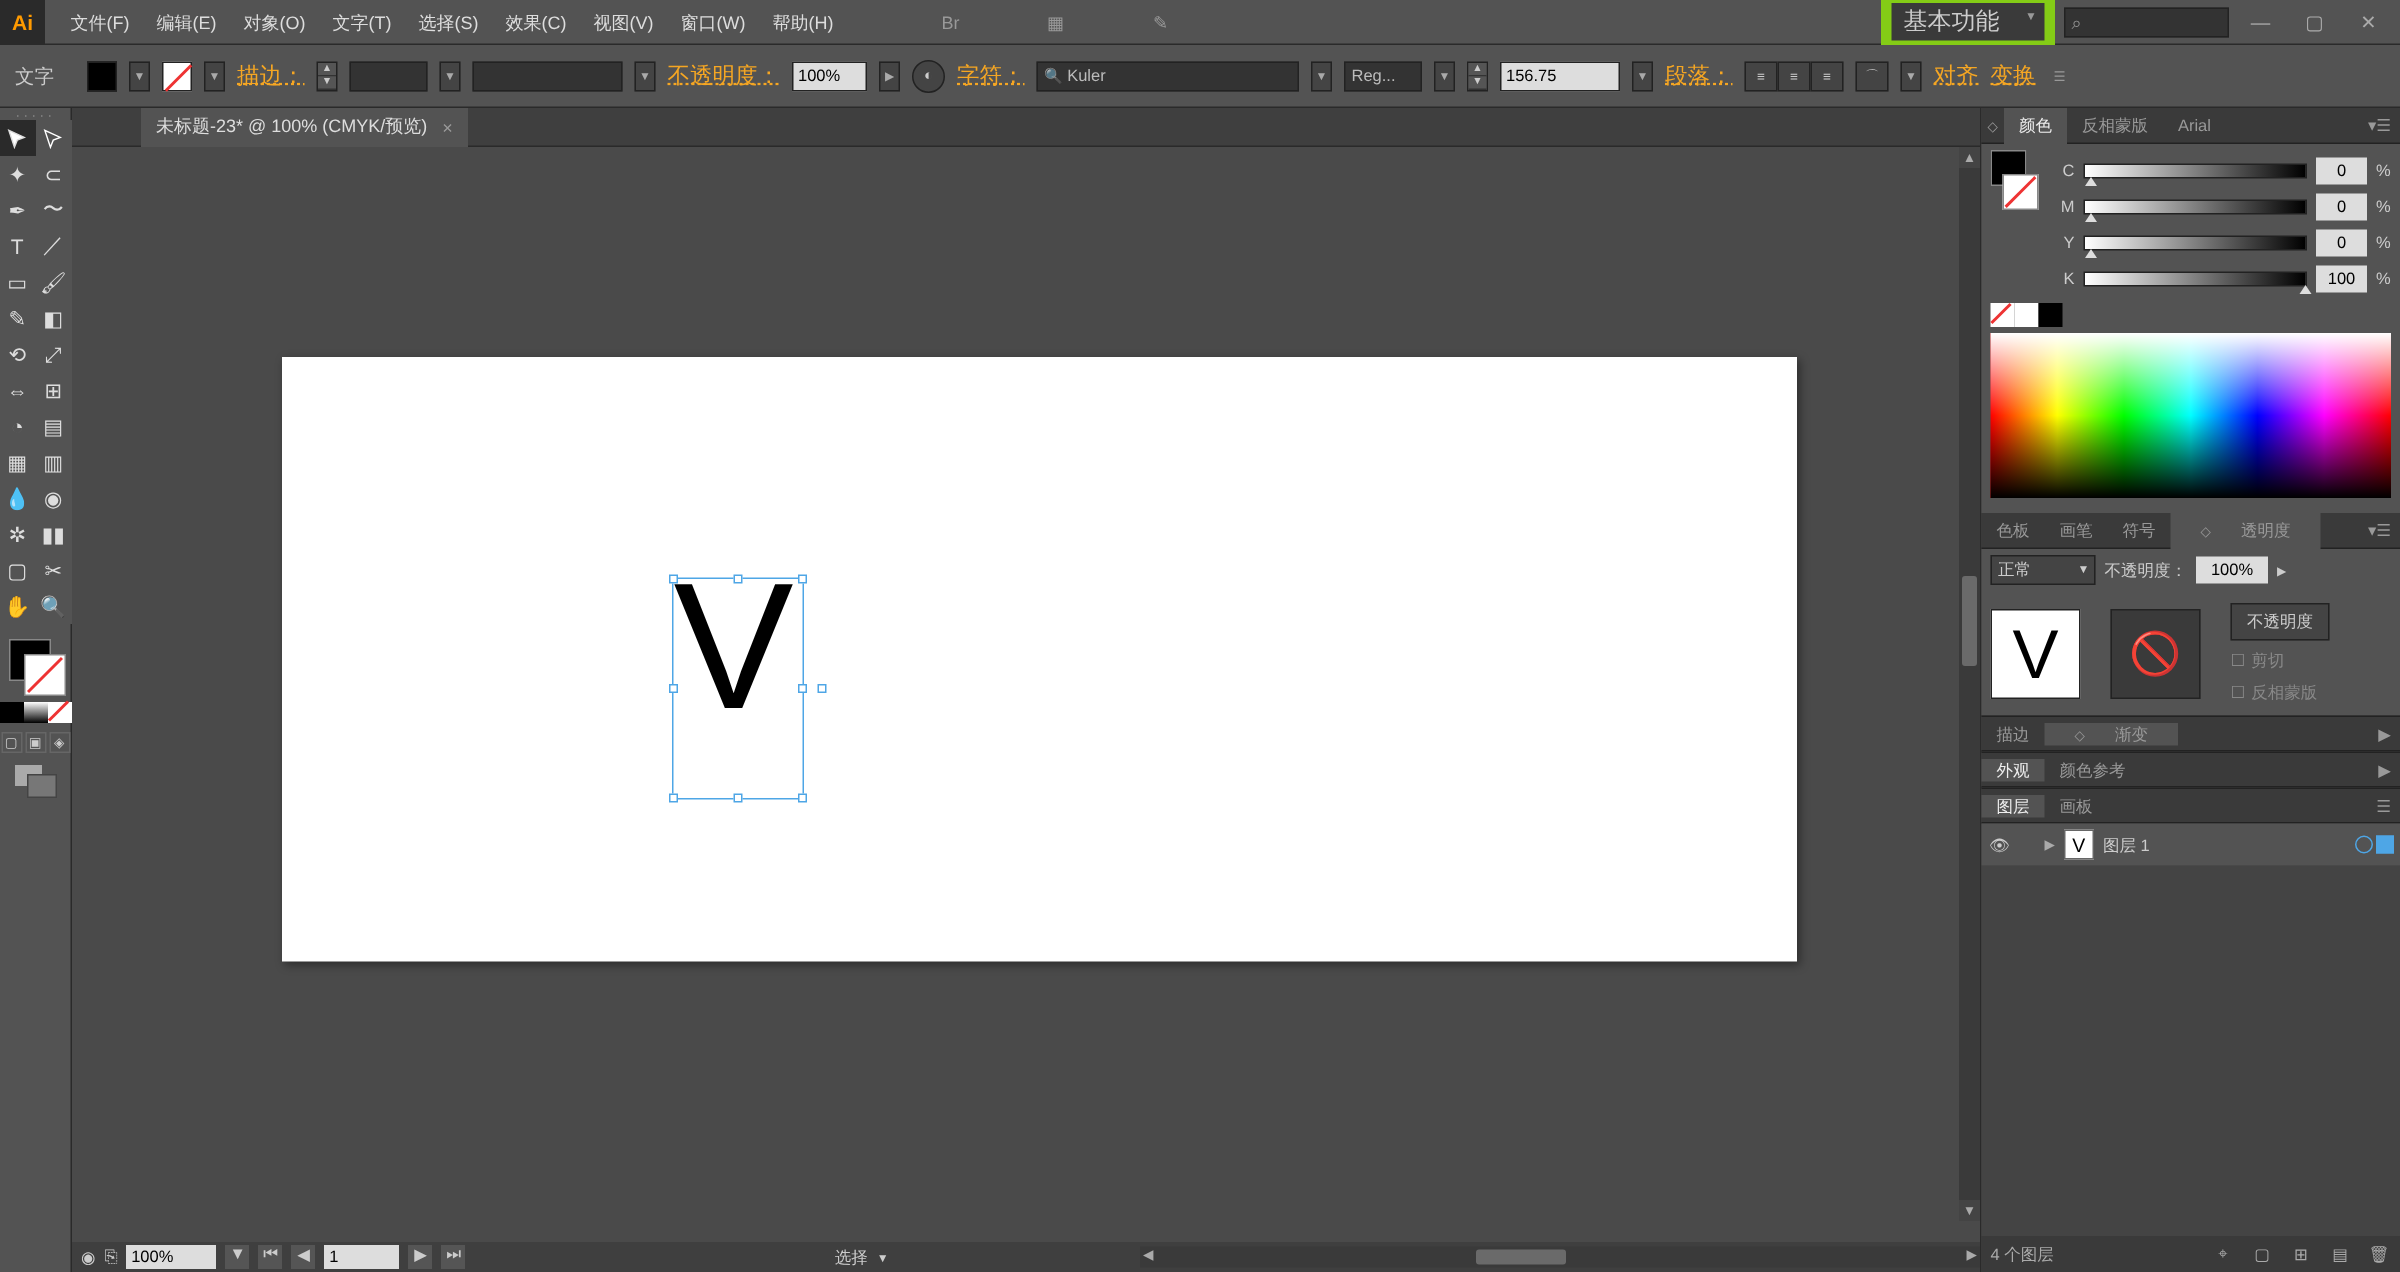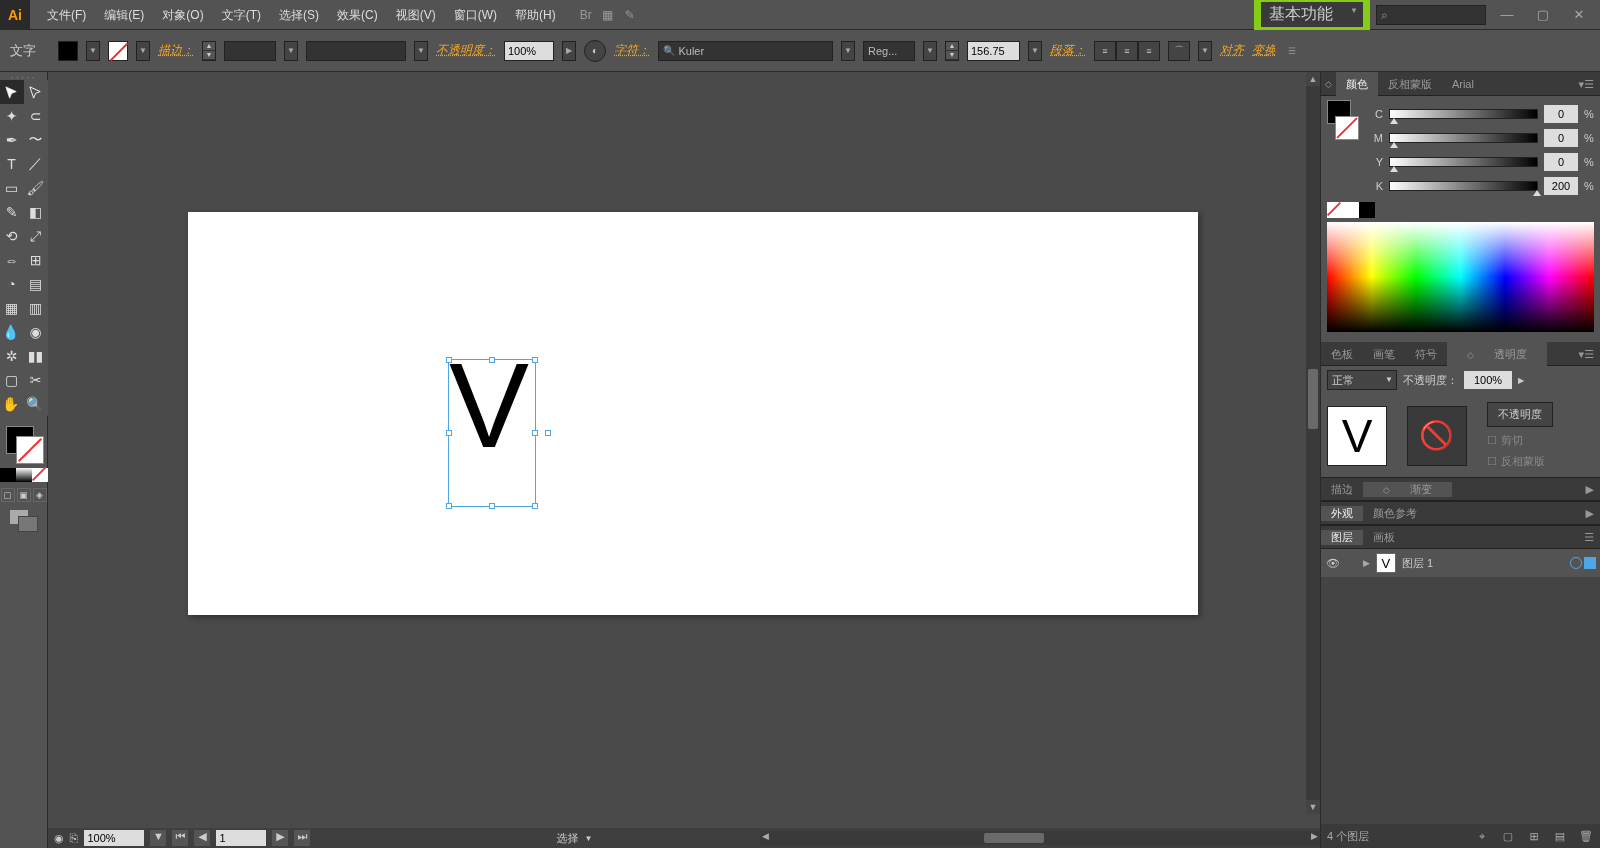--- a/index.html
+++ b/index.html
@@ -6,31 +6,31 @@
 body { width:1600px; height:848px; background:#4a4a4a; color:#ccc; overflow:hidden; position:relative; }
 .menubar { height:30px; background:#535353; display:flex; align-items:center; font-size:12px; border-bottom:1px solid #2a2a2a;}
 .ai-logo { width:30px; height:30px; background:#2a2a2a; color:#ff9a00; font-weight:bold; font-size:14px; display:flex; align-items:center; justify-content:center; margin-right:8px;}
 .menu-item { padding:0 9px; height:30px; line-height:30px; color:#ddd; cursor:default;}
 .menu-sep { width:10px;}
 .menubar-right { margin-left:auto; display:flex; align-items:center; gap:6px; padding-right:6px;}
 .workspace-dd { background:#3a3a3a; border:7px solid #84cc16; padding:2px 30px 2px 8px; font-size:16px; color:#ccc; position:relative;}
 .workspace-dd::after{content:"▼"; font-size:8px; position:absolute; right:5px; top:4px; color:#999;}
 .searchbox { width:110px; height:20px; background:#333; border:1px solid #222; display:flex; align-items:center; padding-left:4px;}
 .win-btn { width:30px; height:22px; display:flex; align-items:center; justify-content:center; color:#aaa; font-size:13px;}
-.small-ico { width:22px; height:22px; display:flex; align-items:center; justify-content:center; color:#999; font-size:12px;}
+.small-ico { width:22px; height:22px; display:flex; align-items:center; justify-content:center; color:#999; font-size:12px;margin-left:48px;}
 
 .optbar { height:42px; background:#535353; display:flex; align-items:center; padding:0 10px; gap:8px; font-size:11px; border-bottom:1px solid #2a2a2a; position:relative;}
 .optbar .lbl { color:#ccc; font-size:13px; margin-right:14px;}
 .swatch { width:20px; height:20px; border:1px solid #222;}
 .swatch.fill{background:#000;}
 .swatch.nostroke{background:#fff; position:relative;}
 .swatch.nostroke::after{content:""; position:absolute; left:-2px; top:9px; width:24px; height:2px; background:#e33; transform:rotate(-45deg);}
 .dd-tiny { width:14px; height:20px; background:#444; display:flex; align-items:center; justify-content:center; font-size:8px; color:#aaa; border:1px solid #222;}
-.opt-link { color:#f5a623; text-decoration:underline dotted; font-size:12px;font-style:italic;}
-.num-field { width:53px; height:20px; background:#ddd; border:1px solid #222; color:#000; font-size:11px; padding:0 3px; display:flex; align-items:center;}
+.opt-link { color:#f5a623; text-decoration:underline dotted; font-size:15px;}
+.num-field { width:80px; height:20px; background:#ddd; border:1px solid #222; color:#000; font-size:11px; padding:0 3px; display:flex; align-items:center;}
 .num-field.short{width:50px;}
 .stepper { width:14px; height:20px; display:flex; flex-direction:column; border:1px solid #222;}
 .stepper span{flex:1; background:#555; font-size:7px; display:flex; align-items:center; justify-content:center; border-bottom:1px solid #333;}
 .fld { height:20px; background:#333; border:1px solid #222; display:flex; align-items:center; padding:0 4px; font-size:11px; color:#bbb;} .fld.w160{width:175px;} .fld.w50{width:52px;}
 .fld.search::before{content:"🔍"; font-size:10px; margin-right:3px; opacity:.7;}
 .align-grp{display:flex; gap:0;}
 .align-btn{width:22px; height:20px; background:#444; border:1px solid #222; display:flex; align-items:center; justify-content:center; font-size:9px; color:#ccc;}
 .circ-btn{width:22px;height:22px;border:1px solid #222;border-radius:50%;background:#444;display:flex;align-items:center;justify-content:center;font-size:10px;color:#ccc;}
 
 .workspace { position:absolute; top:72px; left:0; right:0; bottom:0; display:flex;}
@@ -277,20 +277,26 @@
       </div>
     <div class="tb-screen">
         <div>▢</div>
         <div>▣</div>
         <div>◈</div>
       </div>
     <div class="tb-overlap"></div>
   </div>
 
   <div class="center">
+    <div class="doc-tabs">
+      <div class="doc-tab">
+        <span>未标题-23* @ 100% (CMYK/预览)</span>
+        <span class="x">×</span>
+      </div>
+    </div>
     <div class="canvas-wrap">
       <div class="artboard">
         <div class="text-sel">
           <span class="vchar">V</span>
           <div class="hnd h-tl"></div>
             <div class="hnd h-tc"></div>
             <div class="hnd h-tr"></div>
           <div class="hnd h-ml"></div>
             <div class="hnd h-mr"></div>
           <div class="hnd h-bl"></div>
@@ -361,21 +367,21 @@
               <div class="ptr" style="left:0"></div>
             </div>
             <div class="val">0</div>
             <span class="pct">%</span>
           </div>
         <div class="color-row">
             <span class="lab">K</span>
             <div class="track">
               <div class="ptr" style="left:calc(100% - 4px)"></div>
             </div>
-            <div class="val">200</div>
+            <div class="val">100</div>
             <span class="pct">%</span>
           </div>
       </div>
       <div class="minichips">
           <div class="c1"></div>
           <div class="c2"></div>
           <div class="c3"></div>
         </div>
       <div class="spectrum"></div>
     </div>

